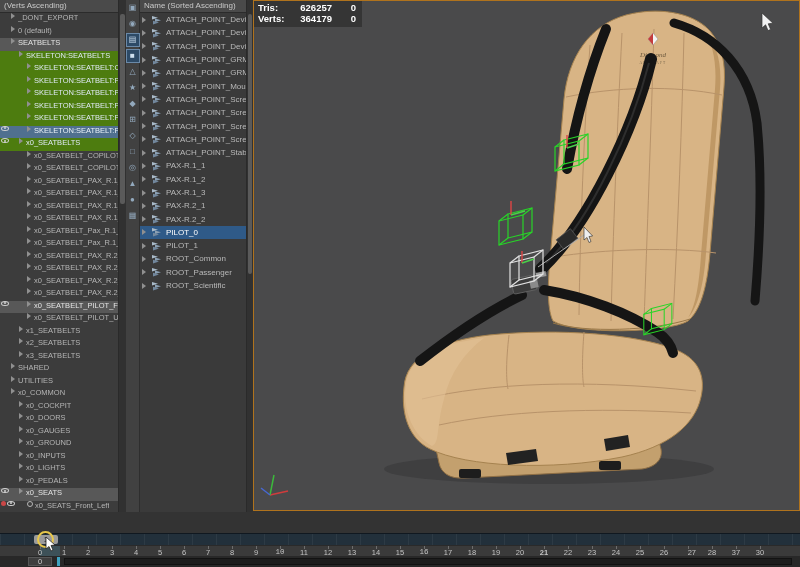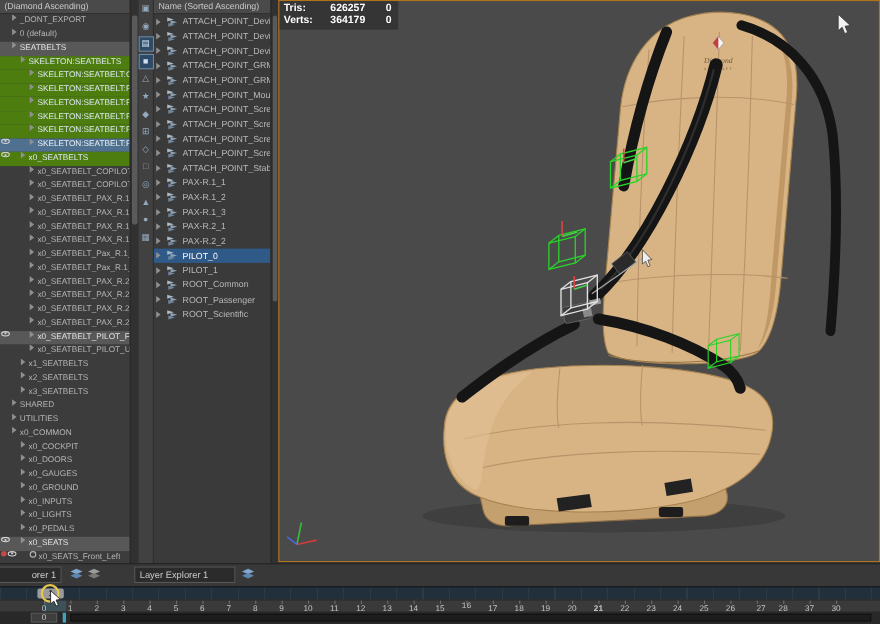--- a/index.html
+++ b/index.html
@@ -84,21 +84,21 @@
   #track-mark{position:absolute;left:57px;top:1px;width:3px;height:9px;background:#3fa3c0;}
   #track-groove{position:absolute;left:64px;top:2px;width:728px;height:7px;background:#1d1d1d;
                 border:1px solid #121212;box-sizing:border-box;}
 </style>
 </head>
 <body>
 
 <div class="app">
 
   <div id="left-explorer">
-    <div class="panel-header">(Diamond Ascending)</div>
+    <div class="panel-header">(Verts Ascending)</div>
     <div id="left-rows">
         <div class="lrow state-normal">
           <span class="lslot"></span>
           <span class="ind" style="width: 0px;"></span>
           <span class="tri"></span>
           <span class="lbl">_DONT_EXPORT</span>
         </div>
         <div class="lrow state-normal">
           <span class="lslot"></span>
           <span class="ind" style="width: 0px;"></span>
@@ -680,42 +680,20 @@
         <span class="stat-extra">0</span>
       </div>
       <div class="stat-row">
         <span class="stat-label">Verts:</span>
         <span class="stat-val">364179</span>
         <span class="stat-extra">0</span>
       </div>
     </div>
   </div>
 
-  <div id="bottom-bar">
-    <div id="combo-left" class="combo">orer 1</div>
-    <div class="icon-btn" style="left:62px">
-      <svg width="13" height="13" viewBox="0 0 13 13">
-          <path d="M6.5 1 L12 3.5 L6.5 6 L1 3.5 Z" fill="#7fa8d0"></path>
-          <path d="M6.5 5 L12 7.5 L6.5 10 L1 7.5 Z" fill="#5d87b0"></path>
-        </svg>
-    </div>
-    <div class="icon-btn" style="left:78px">
-      <svg width="13" height="13" viewBox="0 0 13 13">
-          <path d="M6.5 1 L12 3.5 L6.5 6 L1 3.5 Z" fill="#9a9a9a"></path>
-          <path d="M6.5 5 L12 7.5 L6.5 10 L1 7.5 Z" fill="#787878"></path>
-        </svg>
-    </div>
-    <div id="combo-mid" class="combo">Layer Explorer 1</div>
-    <div class="icon-btn" style="left:218px">
-      <svg width="13" height="13" viewBox="0 0 13 13">
-          <path d="M6.5 1 L12 3.5 L6.5 6 L1 3.5 Z" fill="#7fa8d0"></path>
-          <path d="M6.5 5 L12 7.5 L6.5 10 L1 7.5 Z" fill="#5d87b0"></path>
-        </svg>
-    </div>
-  </div>
 
   <div id="time-slider">
     <div id="ts-handle">1</div>
   </div>
   <div id="click-ring"></div>
   <svg id="click-cursor" width="12" height="16" viewBox="0 0 12 16">
     <path d="M1 1 L1 13 L4 10.5 L6 15 L8 14 L6 9.5 L10 9 Z" fill="#ffffff" stroke="#222" stroke-width="0.8"></path>
   </svg>
 
   <div id="ruler">
@@ -734,21 +712,21 @@
       <div class="tick-label" style="left: 152px;">5</div>
       <div class="tick-line" style="left: 184px;"></div>
       <div class="tick-label" style="left: 176px;">6</div>
       <div class="tick-line" style="left: 208px;"></div>
       <div class="tick-label" style="left: 200px;">7</div>
       <div class="tick-line" style="left: 232px;"></div>
       <div class="tick-label" style="left: 224px;">8</div>
       <div class="tick-line" style="left: 256px;"></div>
       <div class="tick-label" style="left: 248px;">9</div>
       <div class="tick-line" style="left: 280px;"></div>
-      <div class="tick-label" style="left: 272px;">10</div>
+      <div class="tick-label" style="left: 272px; font-family: Liberation Mono, monospace;">10</div>
       <div class="tick-line" style="left: 304px;"></div>
       <div class="tick-label" style="left: 296px;">11</div>
       <div class="tick-line" style="left: 328px;"></div>
       <div class="tick-label" style="left: 320px;">12</div>
       <div class="tick-line" style="left: 352px;"></div>
       <div class="tick-label" style="left: 344px;">13</div>
       <div class="tick-line" style="left: 376px;"></div>
       <div class="tick-label" style="left: 368px;">14</div>
       <div class="tick-line" style="left: 400px;"></div>
       <div class="tick-label" style="left: 392px;">15</div>

